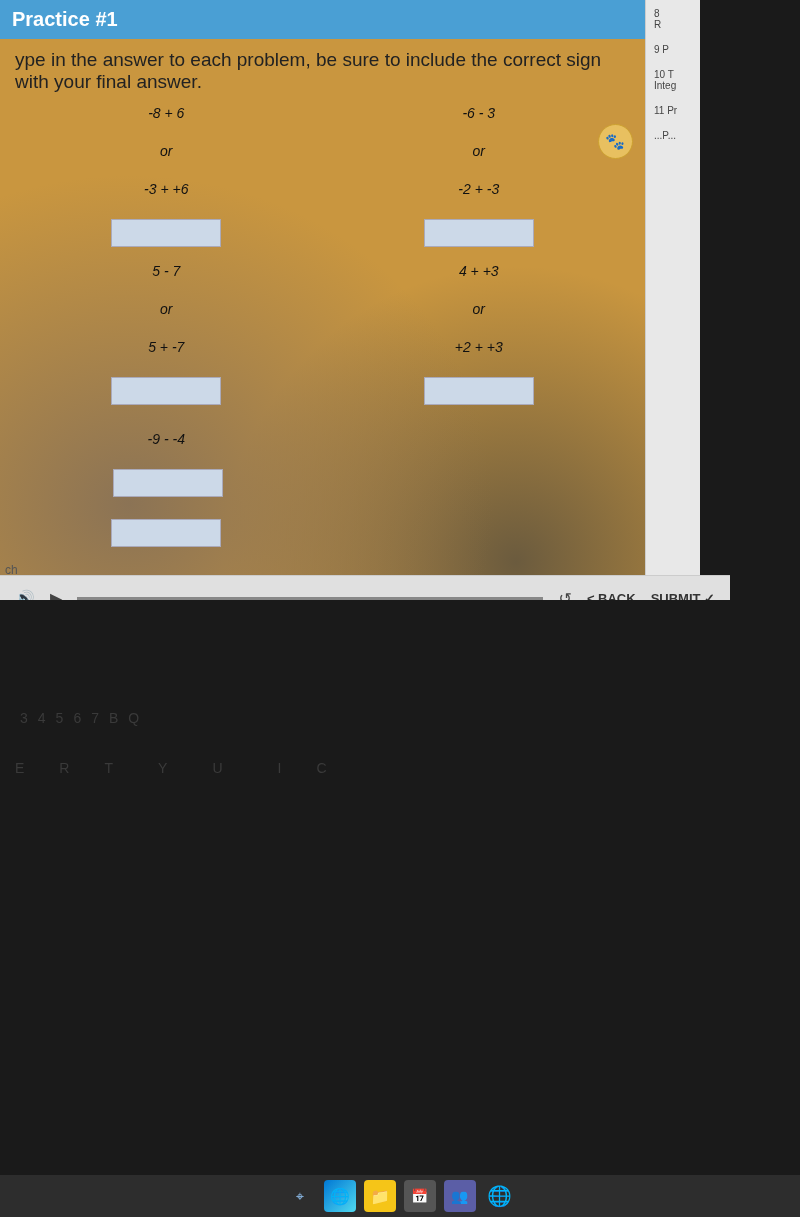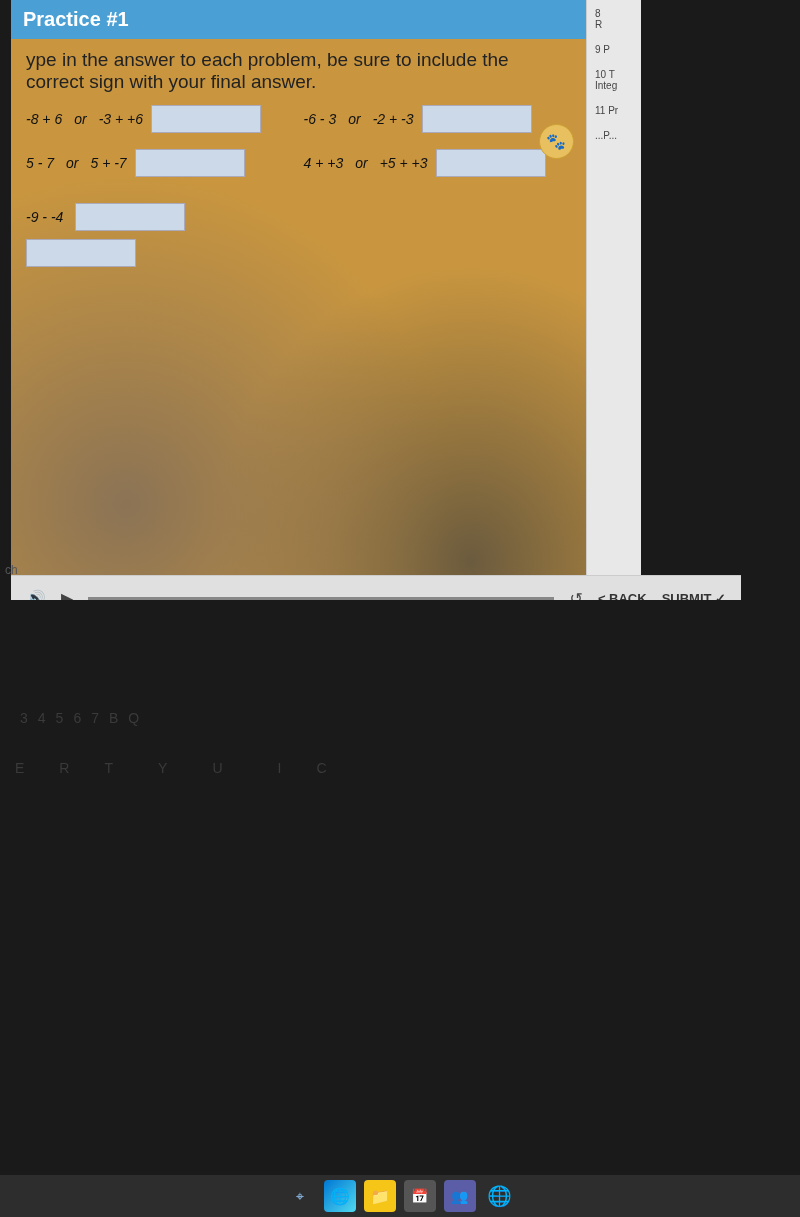--- a/index.html
+++ b/index.html
@@ -2,25 +2,24 @@
 <html><head>
   <meta charset="utf-8">
   <style>
     * { margin: 0; padding: 0; box-sizing: border-box; }
     body { width: 800px; height: 1217px; background: #1a1a1a; font-family: Arial, sans-serif; overflow: hidden; }
 
     
     .screen {
       position: absolute;
       top: 0; left: 0;
-      width: 630px;
+      width: 700px;
       height: 620px;
       background: #f0f0f0;
       display: flex;
-      margin-left: 11px;
     }
 
     
     .main-content {
       flex: 1;
       background: #f0f0f0;
       display: flex;
       flex-direction: column;
     }
 
@@ -77,22 +76,23 @@
     
     .problems-grid {
       display: grid;
       grid-template-columns: 1fr 1fr;
       gap: 16px 10px;
     }
 
     .problem-cell {
       display: flex;
       align-items: center;
-      gap: 8px;
+      gap: 22px;
       flex-wrap: wrap;
+      flex-direction: column;
     }
 
     
     .submit-overlay {
       position: absolute;
       bottom: 30px;
       right: 10px;
       display: flex;
       align-items: center;
       gap: 4px;
@@ -265,21 +265,21 @@
         <div class="problem-cell">
           <span class="problem-label">5 - 7</span>
           <span class="problem-or">or</span>
           <span class="problem-label">5 + -7</span>
           <input class="answer-input" type="text" style="">
         </div>
 
         <div class="problem-cell">
           <span class="problem-label">4 + +3</span>
           <span class="problem-or">or</span>
-          <span class="problem-label">+5 + +3</span>
+          <span class="problem-label">+2 + +3</span>
           <input class="answer-input" type="text" style="">
         </div>
 
         <div class="problem-cell" style="grid-column: 1; margin-top: 10px;">
           <span class="problem-label">-9 - -4</span>
           <input class="answer-input" type="text" style="margin-left: 4px;">
           <input class="answer-input" type="text" style="">
         </div>
 
       </div>

